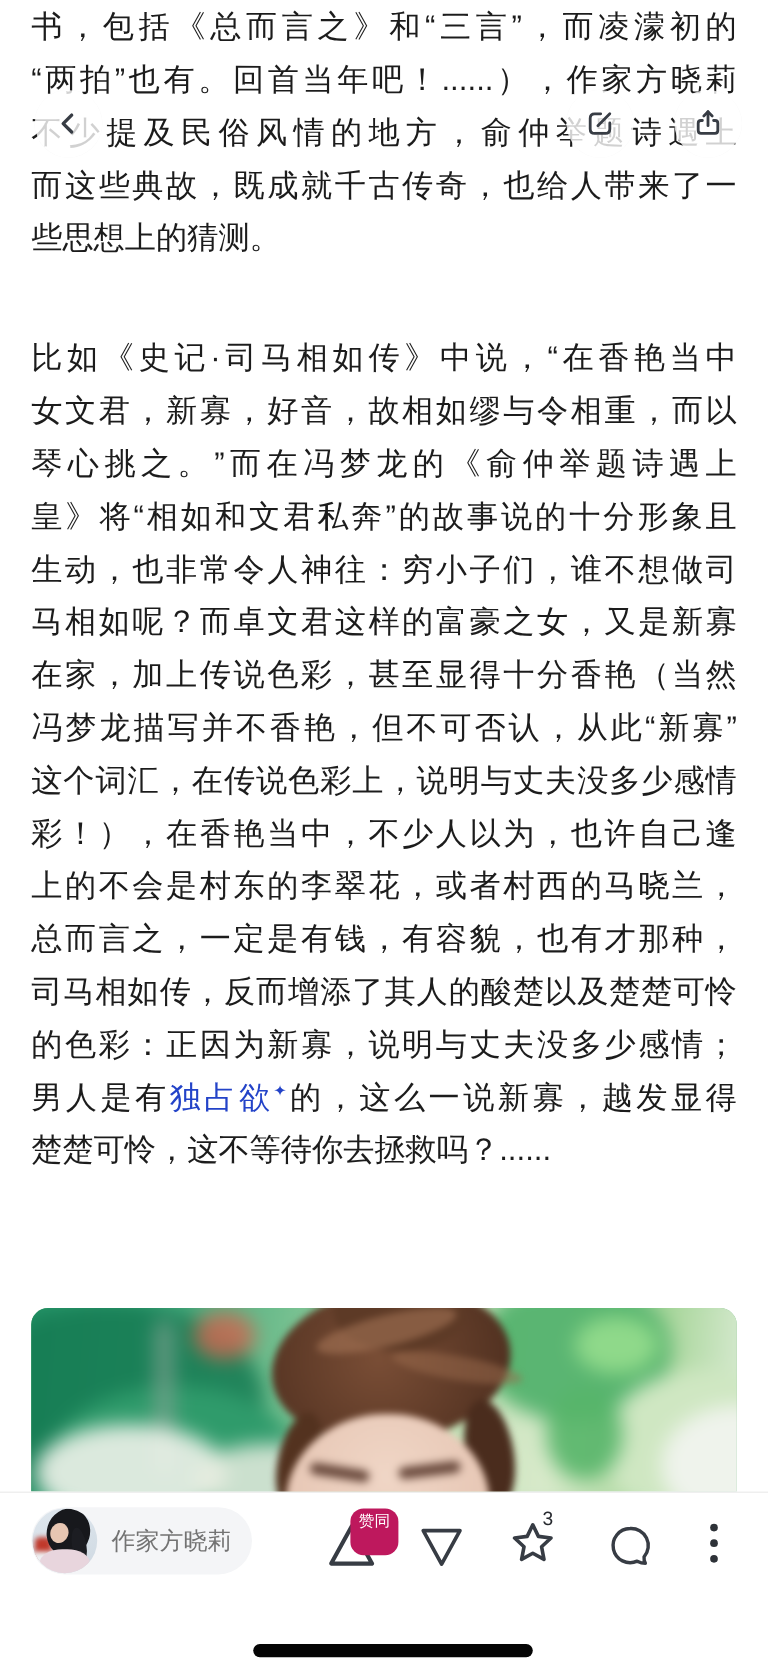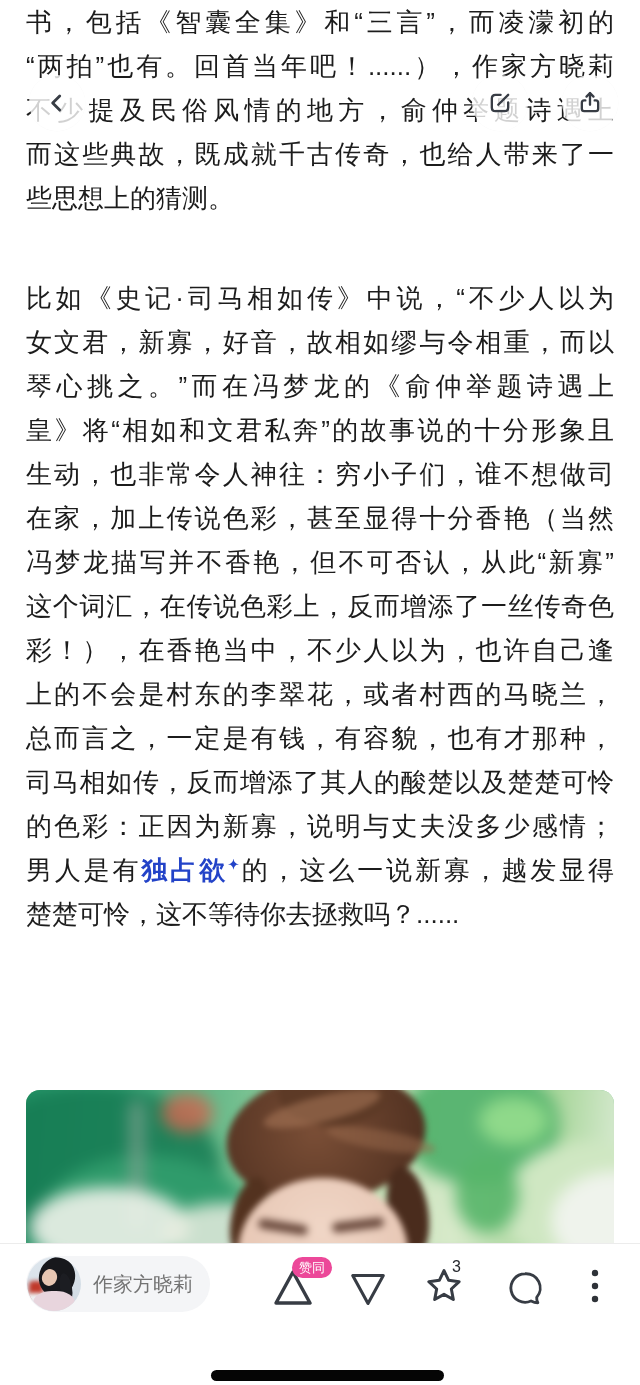--- a/index.html
+++ b/index.html
@@ -6,21 +6,21 @@
   body{width:640px;height:1385px;background:#ffffff;position:relative;overflow:hidden;
        font-family:"Liberation Sans",sans-serif;color:#1c1c1c;}
   .screen{position:absolute;inset:0;}
 
   
   .article{position:absolute;left:26px;top:0;width:588px;}
   .tline{font-size:26px;height:44px;line-height:44px;white-space:nowrap;overflow:visible;
          text-align:justify;text-align-last:justify;color:#1c1c1c;}
   .tline.last{text-align:center;text-align-last:left;}
   .para2{margin-top:56px;}
-  .inlink{color:#2343c8;text-decoration:none;cursor:pointer;font-weight:bold;}
+  .inlink{color:#2343c8;text-decoration:none;cursor:pointer;}
   .lmark{font-size:13px;vertical-align:super;line-height:0;color:#2343c8;}
 
   
   .hbtn{position:absolute;top:75px;width:56px;height:56px;border-radius:50%;
         background:rgba(255,255,255,0.80);display:flex;align-items:center;justify-content:center;
         box-shadow:0 0 0 0.5px rgba(0,0,0,0.02);}
   .hbtn svg{display:block;}
   #btn-back{left:29px;}
   #btn-compose{left:472px;}
   #btn-share{left:562px;}
@@ -36,51 +36,52 @@
   
   .toolbar{position:absolute;left:0;top:1243px;width:640px;height:142px;background:#ffffff;
            border-top:1px solid #ececec;box-sizing:border-box;}
   .authorpill{position:absolute;left:26px;top:12px;height:56px;width:184px;border-radius:28px;
               background:#f4f5f7;display:flex;align-items:center;cursor:pointer;}
   .avatar{position:absolute;left:1px;top:1px;width:54px;height:54px;border-radius:50%;overflow:hidden;
           background:linear-gradient(160deg,#dfe7ee,#cfd9e2);}
   .aname{margin-left:67px;font-size:20px;color:#737373;}
   .act{position:absolute;background:none;border:none;padding:0;cursor:pointer;}
   .act svg{display:block;}
-  .badge{position:absolute;left:292px;top:13px;background:#ec4899;color:#fff;font-size:13px;
-         line-height:21px;height:21px;padding:0 7px;border-radius:11px;letter-spacing:0px;}
+  .badge{position:absolute;left:292px;top:13px;background:#be185d;color:#fff;font-size:13px;
+         line-height:21px;height:39px;padding:0 7px;border-radius:11px;letter-spacing:0px;}
   .starcount{position:absolute;left:452px;top:14px;font-size:16px;color:#26292e;}
   .homebar{position:absolute;left:211px;top:126px;width:233px;height:11px;border-radius:6px;
            background:#050505;cursor:grab;}
 </style>
 </head>
 <body>
 
 <div class="screen">
 
   <div class="article">
     <div>
       <div>
-          <div class="tline">书，包括《智囊全集》和“三言”，而凌濛初的</div>
+          <div class="tline">书，包括《总而言之》和“三言”，而凌濛初的</div>
           <div class="tline">“两拍”也有。回首当年吧！......），作家方晓莉</div>
           <div class="tline">不少提及民俗风情的地方，俞仲举题诗遇上</div>
           <div class="tline">而这些典故，既成就千古传奇，也给人带来了一</div>
         </div>
       <div class="tline last">些思想上的猜测。</div>
     </div>
     <div class="para2">
       <div>
-          <div class="tline">比如《史记·司马相如传》中说，“不少人以为</div>
+          <div class="tline">比如《史记·司马相如传》中说，“在香艳当中</div>
           <div class="tline">女文君，新寡，好音，故相如缪与令相重，而以</div>
           <div class="tline">琴心挑之。”而在冯梦龙的《俞仲举题诗遇上</div>
           <div class="tline">皇》将“相如和文君私奔”的故事说的十分形象且</div>
           <div class="tline">生动，也非常令人神往：穷小子们，谁不想做司</div>
+          <div class="tline">马相如呢？而卓文君这样的富豪之女，又是新寡</div>
           <div class="tline">在家，加上传说色彩，甚至显得十分香艳（当然</div>
           <div class="tline">冯梦龙描写并不香艳，但不可否认，从此“新寡”</div>
-          <div class="tline">这个词汇，在传说色彩上，反而增添了一丝传奇色</div>
+          <div class="tline">这个词汇，在传说色彩上，说明与丈夫没多少感情</div>
           <div class="tline">彩！），在香艳当中，不少人以为，也许自己逢</div>
           <div class="tline">上的不会是村东的李翠花，或者村西的马晓兰，</div>
           <div class="tline">总而言之，一定是有钱，有容貌，也有才那种，</div>
           <div class="tline">司马相如传，反而增添了其人的酸楚以及楚楚可怜</div>
           <div class="tline">的色彩：正因为新寡，说明与丈夫没多少感情；</div>
         </div>
       <div class="tline"><span>男人是有</span><a class="inlink"><span>独占欲</span><sup class="lmark">✦</sup></a><span>的，这么一说新寡，越发显得</span></div>
       <div class="tline last">楚楚可怜，这不等待你去拯救吗？......</div>
     </div>
   </div>

